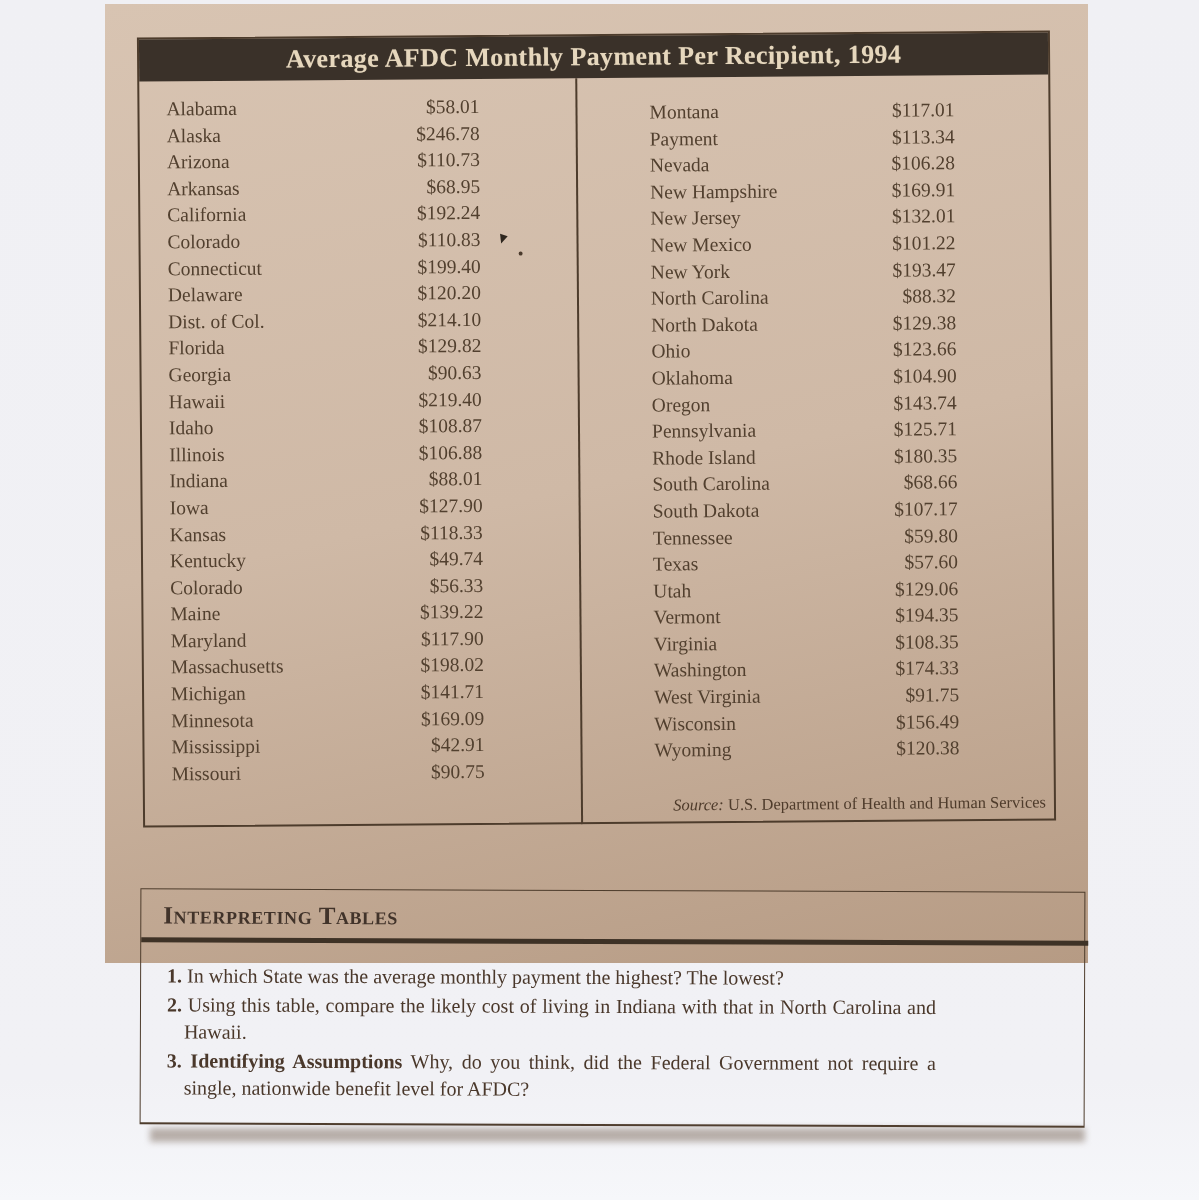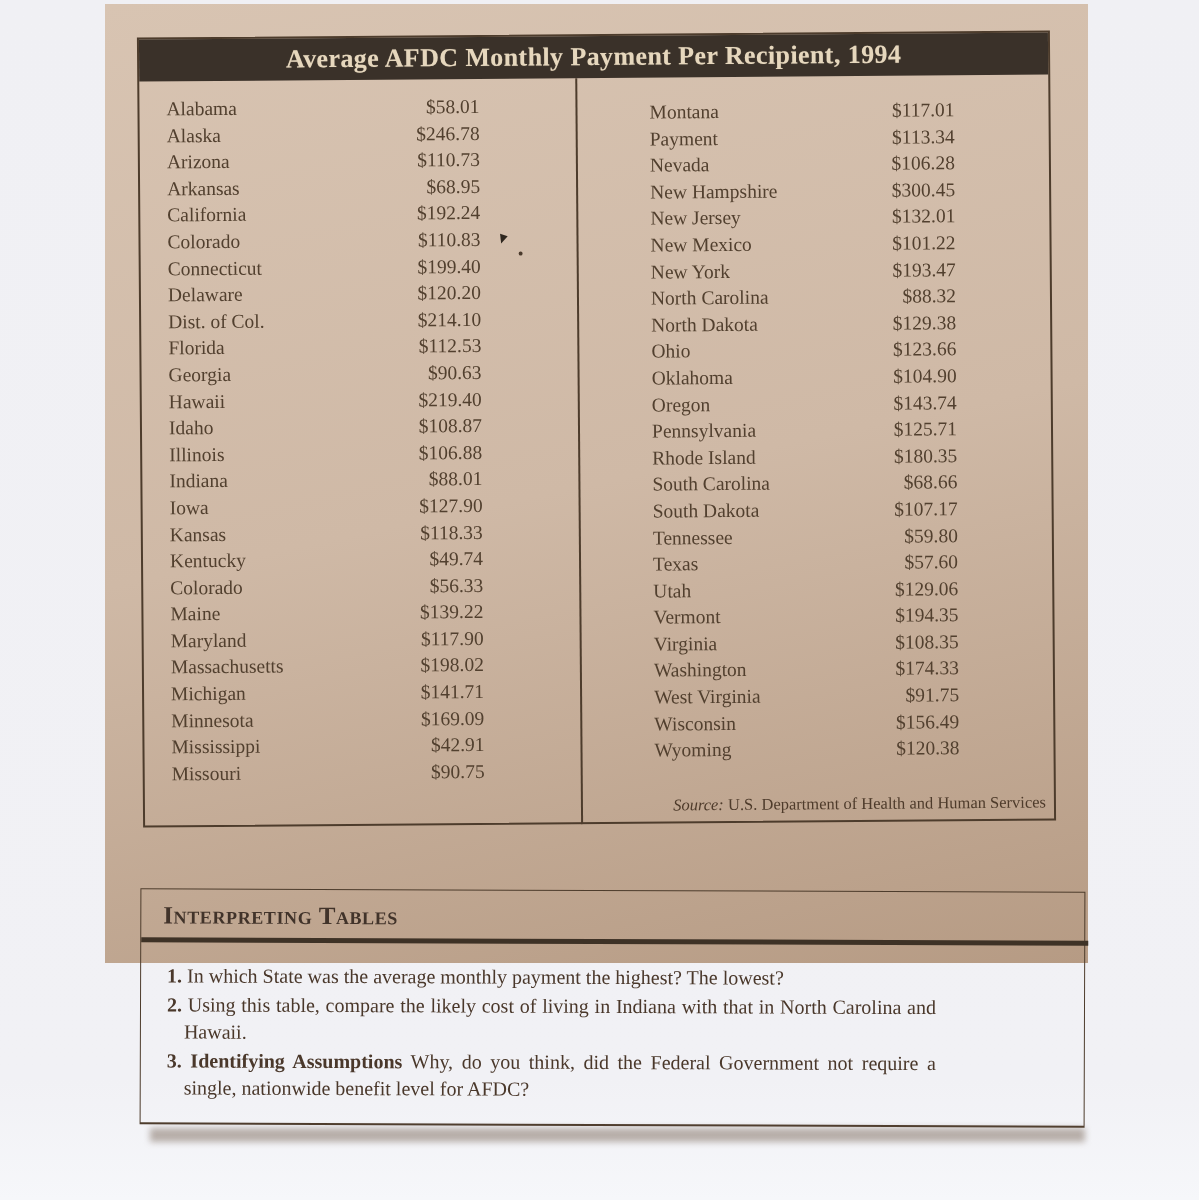--- a/index.html
+++ b/index.html
@@ -186,21 +186,21 @@
               <span class="amount">$120.20</span>
             </div>
 
   <div class="trow">
               <span class="state">Dist. of Col.</span>
               <span class="amount">$214.10</span>
             </div>
 
   <div class="trow">
               <span class="state">Florida</span>
-              <span class="amount">$112.53</span>
+              <span class="amount">$129.82</span>
             </div>
 
   <div class="trow">
               <span class="state">Georgia</span>
               <span class="amount">$90.63</span>
             </div>
 
   <div class="trow">
               <span class="state">Hawaii</span>
               <span class="amount">$219.40</span>
@@ -287,21 +287,21 @@
               <span class="amount">$113.34</span>
             </div>
 
   <div class="trow">
               <span class="state">Nevada</span>
               <span class="amount">$106.28</span>
             </div>
 
   <div class="trow">
               <span class="state">New Hampshire</span>
-              <span class="amount">$300.45</span>
+              <span class="amount">$169.91</span>
             </div>
 
   <div class="trow">
               <span class="state">New Jersey</span>
               <span class="amount">$132.01</span>
             </div>
 
   <div class="trow">
               <span class="state">New Mexico</span>
               <span class="amount">$101.22</span>

